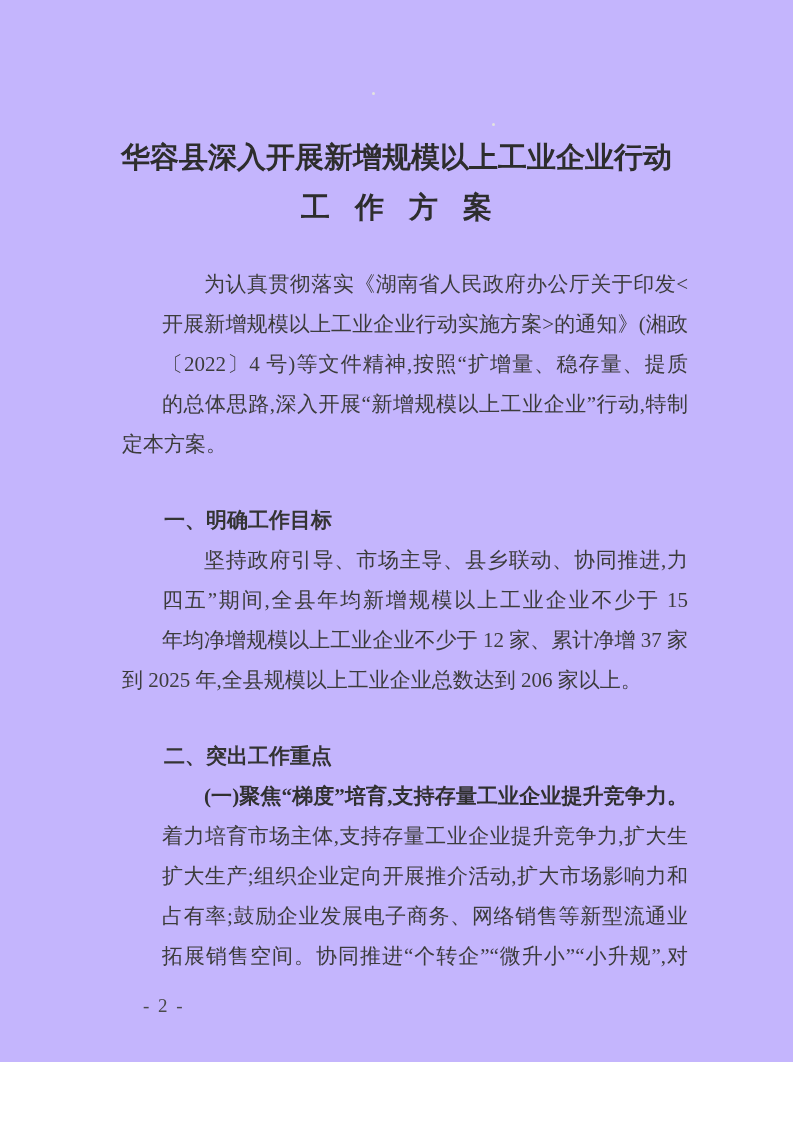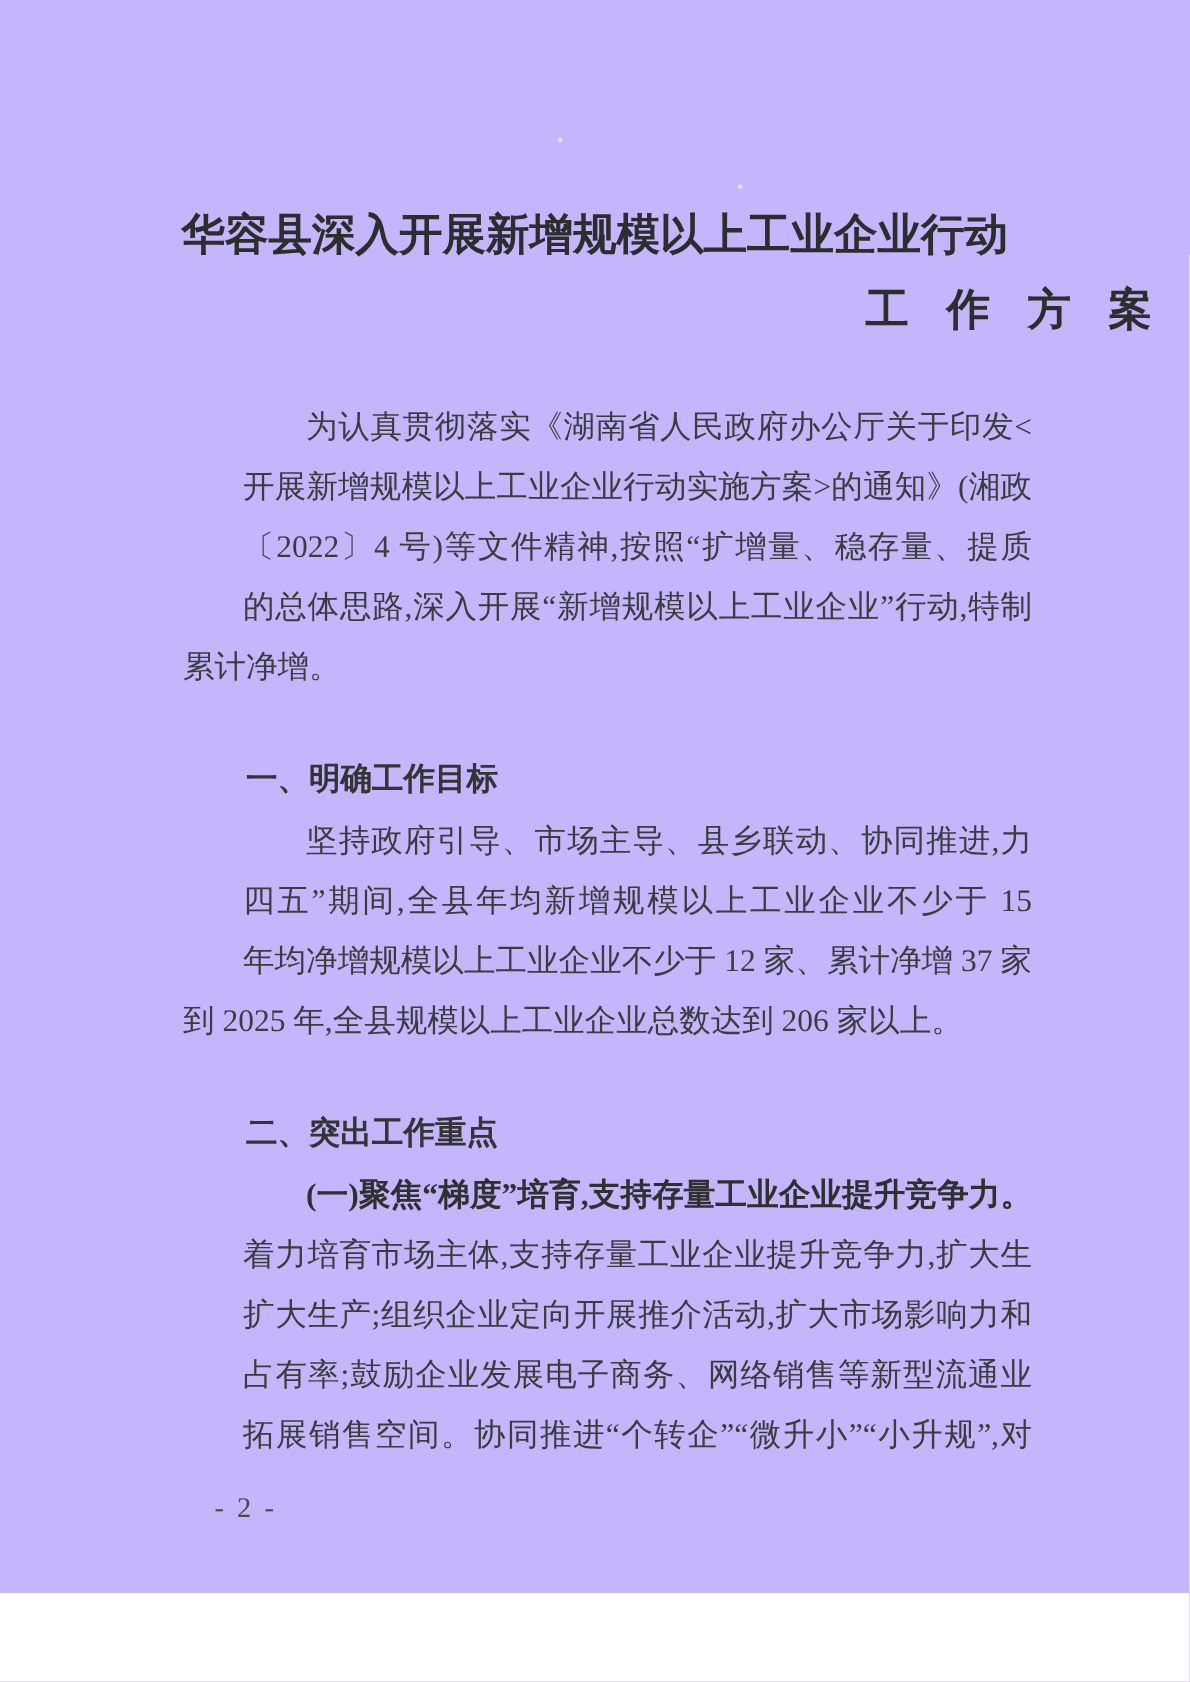--- a/index.html
+++ b/index.html
@@ -22,21 +22,20 @@
     width: 793px;
     text-align: center;
     font-weight: bold;
     font-size: 29px;
     line-height: 50px;
     color: #2d2d2d;
   }
   .title-line-2 {
     letter-spacing: 25px;
     padding-left: 25px;
-    text-align: right;
   }
   .content {
     position: absolute;
     top: 264px;
     left: 122px;
     width: 566px;
     font-size: 21px;
     line-height: 40px;
     color: #3c3c3c;
   }
@@ -90,21 +89,21 @@
   <div class="title-block">
     <div>华容县深入开展新增规模以上工业企业行动</div>
     <div class="title-line-2">工作方案</div>
   </div>
 
   <div class="content">
     <div class="line fill indent">为认真贯彻落实《湖南省人民政府办公厅关于印发&lt;深入</div>
     <div class="line fill">开展新增规模以上工业企业行动实施方案&gt;的通知》(湘政办发</div>
     <div class="line fill">〔2022〕4 号)等文件精神,按照“扩增量、稳存量、提质量”</div>
     <div class="line fill">的总体思路,深入开展“新增规模以上工业企业”行动,特制</div>
-    <div class="line">累计净增。</div>
+    <div class="line">定本方案。</div>
 
     <div class="line heading indent">一、明确工作目标</div>
 
     <div class="line fill indent">坚持政府引导、市场主导、县乡联动、协同推进,力争“十</div>
     <div class="line fill">四五”期间,全县年均新增规模以上工业企业不少于 15 家、</div>
     <div class="line fill">年均净增规模以上工业企业不少于 12 家、累计净增 37 家以上,</div>
     <div class="line">到 2025 年,全县规模以上工业企业总数达到 206 家以上。</div>
 
     <div class="line heading indent">二、突出工作重点</div>
 

